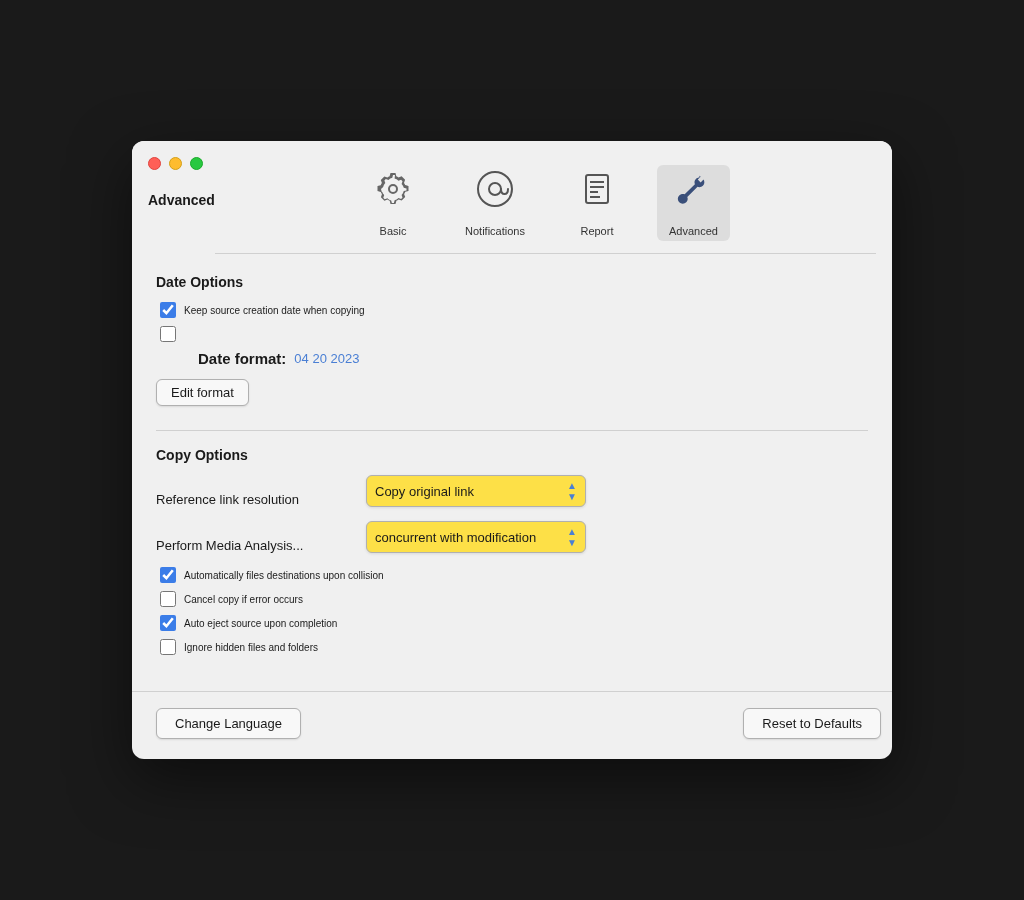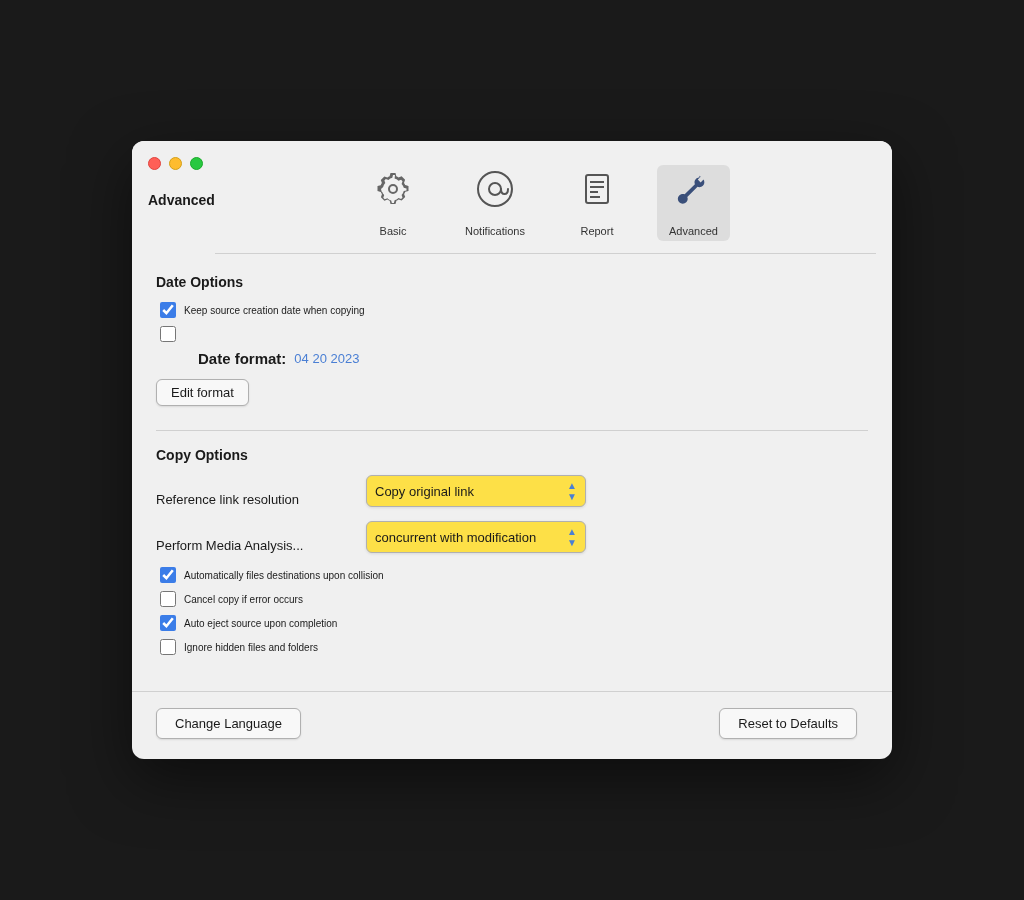--- a/index.html
+++ b/index.html
@@ -172,21 +172,21 @@
       flex-direction: column;
       margin-left: 8px;
       color: #4a7fd4;
       font-size: 10px;
       line-height: 1.1;
     }
     .bottom-bar {
       display: flex;
       justify-content: space-between;
       align-items: center;
-      padding: 16px 35px 20px 24px;
+      padding: 16px 11px 20px 24px;
       border-top: 1px solid #d0d0d0;
       margin-top: 8px;
     }
     .bottom-btn {
       padding: 7px 18px;
       font-size: 13px;
       color: #1a1a1a;
       background: #f8f8f8;
       border: 1px solid #b0b0b0;
       border-radius: 6px;

